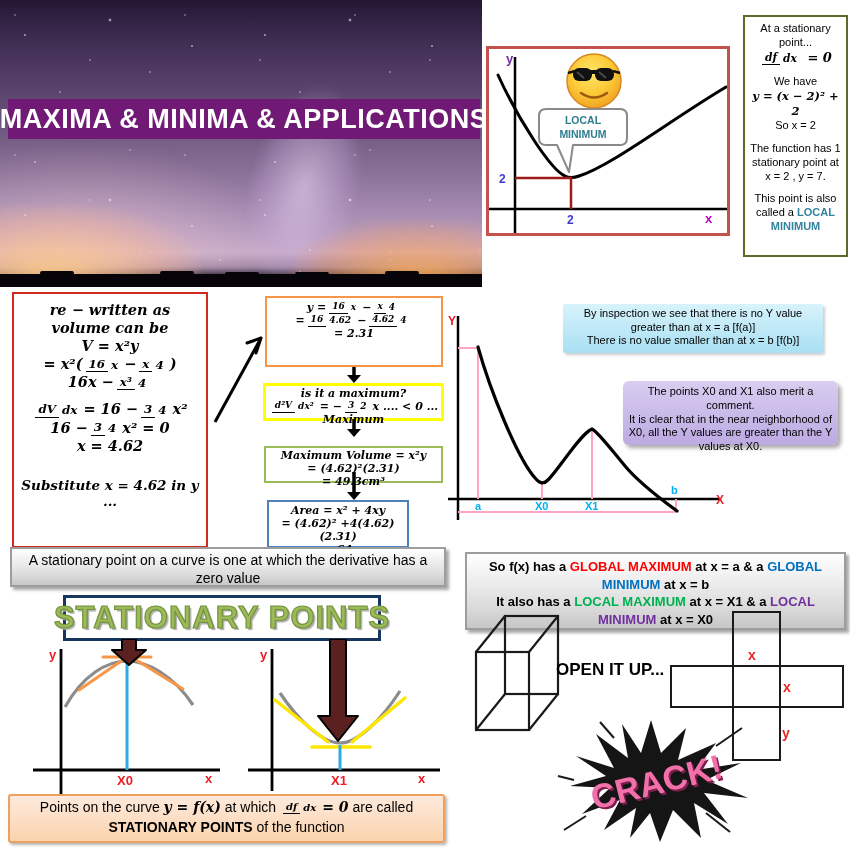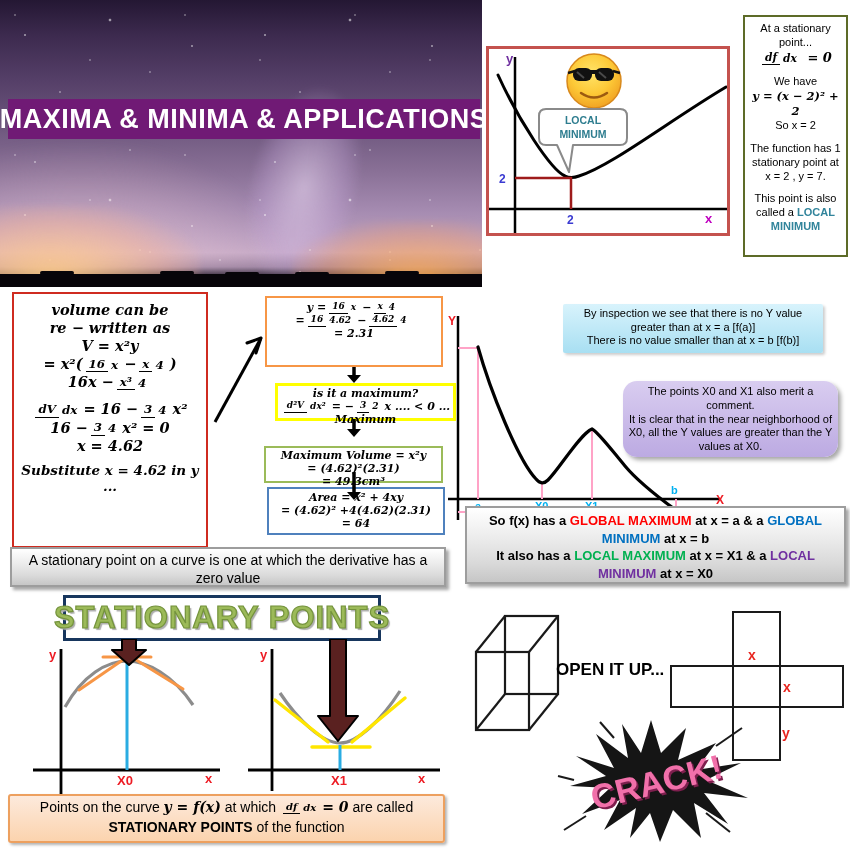--- a/index.html
+++ b/index.html
@@ -58,35 +58,35 @@
     box-sizing:border-box;font-size:11px;line-height:1.27;text-align:center;padding:5px 2px;}
   .stat-panel .sp{height:9px;}
   .teal{font-weight:bold;}
   
   .vol-panel{left:12px;top:292px;width:196px;height:256px;border:2.5px solid #cf2b20;background:#fff;
     box-sizing:border-box;text-align:center;font-size:14.5px;padding-top:6px;}
   .vol-panel .ln{margin:1px 0;}
   
   .flow{box-sizing:border-box;background:#fff;text-align:center;font-size:11px;}
   .fo{left:265px;top:296px;width:178px;height:71px;border:2.5px solid #f79646;padding-top:3px;}
-  .fy{left:263px;top:383px;width:181px;height:38px;border:3px solid #ffff00;padding-top:1px;margin-left:12px;}
+  .fy{left:263px;top:383px;width:181px;height:38px;border:3px solid #ffff00;padding-top:1px;}
   .fg{left:264px;top:446px;width:179px;height:37px;border:2.5px solid #9bbb59;padding-top:1px;}
-  .fb{left:267px;top:487px;width:178px;height:48px;border:2.5px solid #4f81bd;padding-top:2px;}
+  .fb{left:267px;top:500px;width:142px;height:48px;border:2.5px solid #4f81bd;padding-top:2px;}
   .flow .ln{margin:0;}
   
   .insp{left:563px;top:304px;width:260px;height:49px;box-sizing:border-box;text-align:center;
     font-size:11px;line-height:1.23;padding:3px 8px;border-radius:2px;
     background:linear-gradient(180deg,#d8f3fc 0%,#a8dff2 100%);box-shadow:2px 2px 3px rgba(0,0,0,.2);}
-  .neigh{left:623px;top:381px;width:215px;height:76px;box-sizing:border-box;text-align:center;
-    font-size:11px;line-height:1.25;padding:4px 5px;border-radius:14px;
+  .neigh{left:623px;top:381px;width:215px;height:64px;box-sizing:border-box;text-align:center;
+    font-size:11px;line-height:1.25;padding:4px 5px;border-radius:6px;
     background:linear-gradient(180deg,#d9cdf0 0%,#bcaae2 100%);box-shadow:3px 3px 4px rgba(0,0,0,.35);}
   .graybox{box-sizing:border-box;text-align:center;
     background:linear-gradient(180deg,#ffffff 0%,#ececec 40%,#d9d9d9 75%,#c6c6c6 100%);
     border:2px solid #9d9d9d;box-shadow:3px 3px 3px rgba(0,0,0,.35);}
-  .global-box{left:465px;top:506px;width:381px;height:78px;font-size:13px;font-weight:bold;
+  .global-box{left:465px;top:552px;width:381px;height:78px;font-size:13px;font-weight:bold;
     line-height:1.35;padding:4px 8px;}
   .def-box{left:10px;top:547px;width:436px;height:40px;font-size:14px;line-height:1.3;padding:2px 6px;}
   .banner{left:63px;top:595px;width:318px;height:46px;background:#fff;border:3px solid #17365d;
     box-sizing:border-box;display:flex;align-items:center;justify-content:center;
     font-size:31px;font-weight:bold;letter-spacing:1px;color:#9cba59;
     -webkit-text-stroke:1.2px #74933c;text-shadow:2px 2px 1px #adadad;white-space:nowrap;}
   .points-box{left:8px;top:794px;width:437px;height:49px;box-sizing:border-box;text-align:center;
     font-size:14px;line-height:1.4;padding:2px 4px;border-radius:3px;
     background:linear-gradient(180deg,#fdeadc 0%,#fbd3ae 100%);
     border:2px solid #eda05f;box-shadow:2px 2px 3px rgba(0,0,0,.3);}
@@ -167,22 +167,22 @@
     <div>The function has 1</div>
     <div>stationary point at</div>
     <div>x = 2 , y = 7.</div>
     <div class="sp"></div>
     <div>This point is also</div>
     <div><span>called a </span><span class="teal" style="color: rgb(49, 132, 155);">LOCAL</span></div>
     <div><span class="teal" style="color: rgb(49, 132, 155);">MINIMUM</span></div>
   </div>
 
   <div class="abs vol-panel math">
+    <div class="ln">re − written as</div>
     <div class="ln">volume can be</div>
-    <div class="ln">re − written as</div>
     <div class="ln">V = x²y</div>
     <div class="ln">
       <span>= x²(</span><span class="fr">
           <span class="n">16</span>
           <span class="d">x</span>
         </span><span>−</span><span class="fr">
           <span class="n">x</span>
           <span class="d">4</span>
         </span><span>)</span>
     </div>
@@ -201,21 +201,21 @@
           <span class="d">4</span>
         </span><span>x²</span>
     </div>
     <div class="ln">
       <span>16 −</span><span class="fr">
           <span class="n">3</span>
           <span class="d">4</span>
         </span><span>x² = 0</span>
     </div>
     <div class="ln">x = 4.62</div>
-    <div class="ln" style="margin-top:8px;font-size:13.5px;">Substitute x = 4.62 in y ...</div>
+    <div class="ln" style="margin-top:23px;font-size:13.5px;">Substitute x = 4.62 in y ...</div>
   </div>
 
   <svg class="abs" style="left:205px;top:328px;" width="65" height="102">
     <line x1="10" y1="94" x2="56" y2="10" stroke="#000" stroke-width="3"></line>
     <path d="M56,10 L42,15 M56,10 L51,25" stroke="#000" stroke-width="3" fill="none" stroke-linecap="round"></path>
   </svg>
 
   <div class="abs flow fo math">
     <div class="ln">
       <span>y =</span><span class="fr">

